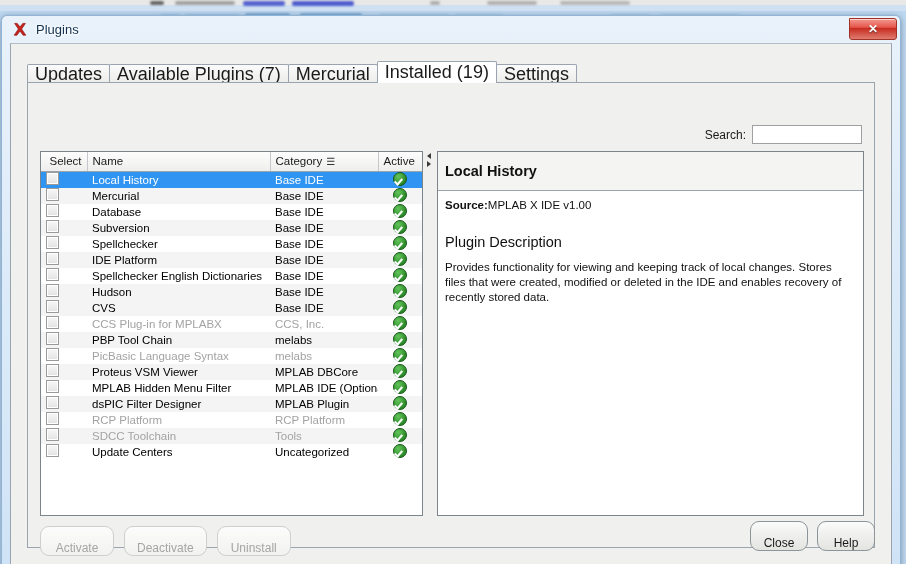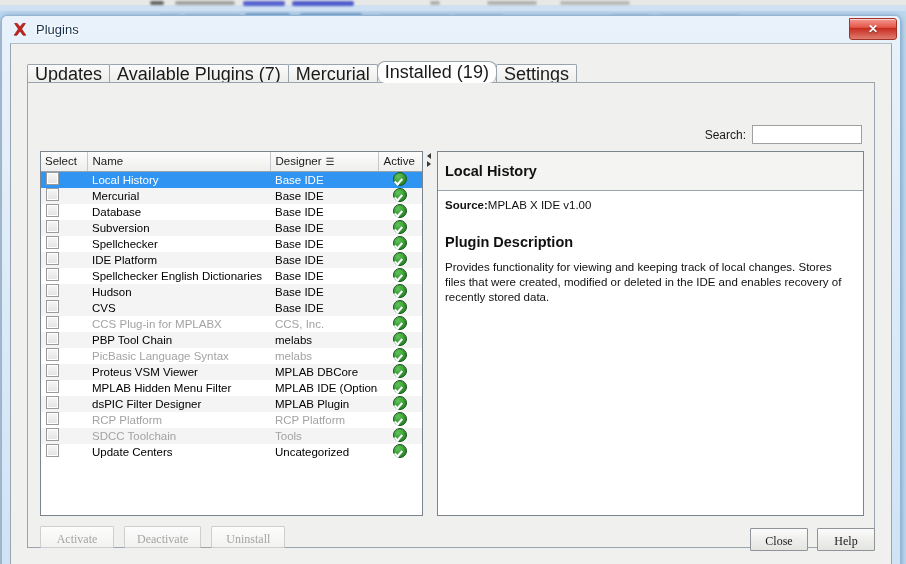--- a/index.html
+++ b/index.html
@@ -87,21 +87,21 @@
     border-radius: 2px 2px 0 0;
     margin-right: -1px;
     box-sizing: border-box;
     cursor: pointer;
     white-space: nowrap;
   }
   .tab.active {
     height: 22px; line-height: 21px;
     background: #ffffff;
     border-color: #9aa4ae;
-    position: relative; z-index: 3; border-radius: 8px;
+    position: relative; z-index: 3;
   }
   .tabpanel {
     position: absolute; left: 16px; top: 38px;
     width: 848px; height: 466px;
     background: #f0f0ef;
     border: 1px solid #9aa4ae;
     box-sizing: border-box;
   }
 
   
@@ -143,21 +143,21 @@
     border-bottom: 1px solid #9aa4ae;
     font-weight: normal;
     font-size: 11.5px;
     color: #1a1a1a;
     text-align: left;
     padding: 0 5px;
     box-sizing: border-box;
     cursor: pointer;
     white-space: nowrap;
   }
-  table.plugins thead th.c-select { width: 46px; text-align: left; padding-left: 4px; }
+  table.plugins thead th.c-select { width: 46px; text-align: right; padding-left: 4px; }
   table.plugins thead th.c-name   { width: 183px; }
   table.plugins thead th.c-cat    { width: 108px; }
   table.plugins thead th.c-active { width: 44px; border-right: none; }
   .sort-glyph { font-size: 10px; margin-left: 4px; color: #333; }
 
   table.plugins tbody tr { height: 16px; }
   table.plugins tbody tr.odd  { background: #ffffff; }
   table.plugins tbody tr.even { background: #f4f4f4; }
   table.plugins tbody tr.selected { background: #2f94f2; }
   table.plugins tbody td {
@@ -243,43 +243,43 @@
   }
   .detail-body {
     padding: 7px 8px 0 7px;
     font-size: 11.5px;
     color: #111;
     line-height: 15px;
   }
   .kv b { font-weight: bold; }
   .detail-body h2 {
     font-size: 14.5px;
-    font-weight: bold;
+    font-weight: normal;
     margin: 22px 0 10px 0;
     color: #111;
   }
   .desc { line-height: 15px; }
 
   
   .action-row {
     position: absolute; left: 12px; top: 443px;
     display: flex; gap: 10px;
   }
   .btn {
     height: 22px;
     min-width: 74px;
-    padding: 5px 12px;
+    padding: 14px 12px;
     font-size: 12px;
     border: 1px solid #b6b6b6;
-    border-radius: 1px;
+    border-radius: 9px;
     background: linear-gradient(to bottom, #fcfcfc 0%, #f2f2f0 100%);
     color: #1a1a1a;
     box-sizing: border-box;
     cursor: pointer;
-    font-family: Liberation Serif, serif;
+    font-family: Liberation Sans, sans-serif;
   }
   .btn.disabled { color: #a5a5a5; border-color: #cfcfcf; cursor: default; }
 
   .footer-row {
     position: absolute; right: 16px; bottom: 14px;
     display: flex; gap: 9px;
   }
   .btn.footer {
     min-width: 58px; height: 23px;
     border: 1px solid #8e9499;
@@ -342,21 +342,21 @@
         <input class="search-input" type="text" value="" style="">
       </div>
 
       <div class="table-panel">
         <table class="plugins">
           <thead>
             <tr>
               <th class="c-select">Select</th>
               <th class="c-name">Name</th>
               <th class="c-cat">
-                <span>Designer</span><span class="sort-glyph">☰</span>
+                <span>Category</span><span class="sort-glyph">☰</span>
               </th>
               <th class="c-active">Active</th>
             </tr>
           </thead>
           <tbody id="plugin-rows">
               <tr class="selected ">
                 <td class="c-select"><span class="cb"></span></td>
                 <td class="c-name">Local History</td>
                 <td class="c-cat">Base IDE</td>
                 <td class="c-active"><span class="okdot"></span></td>

